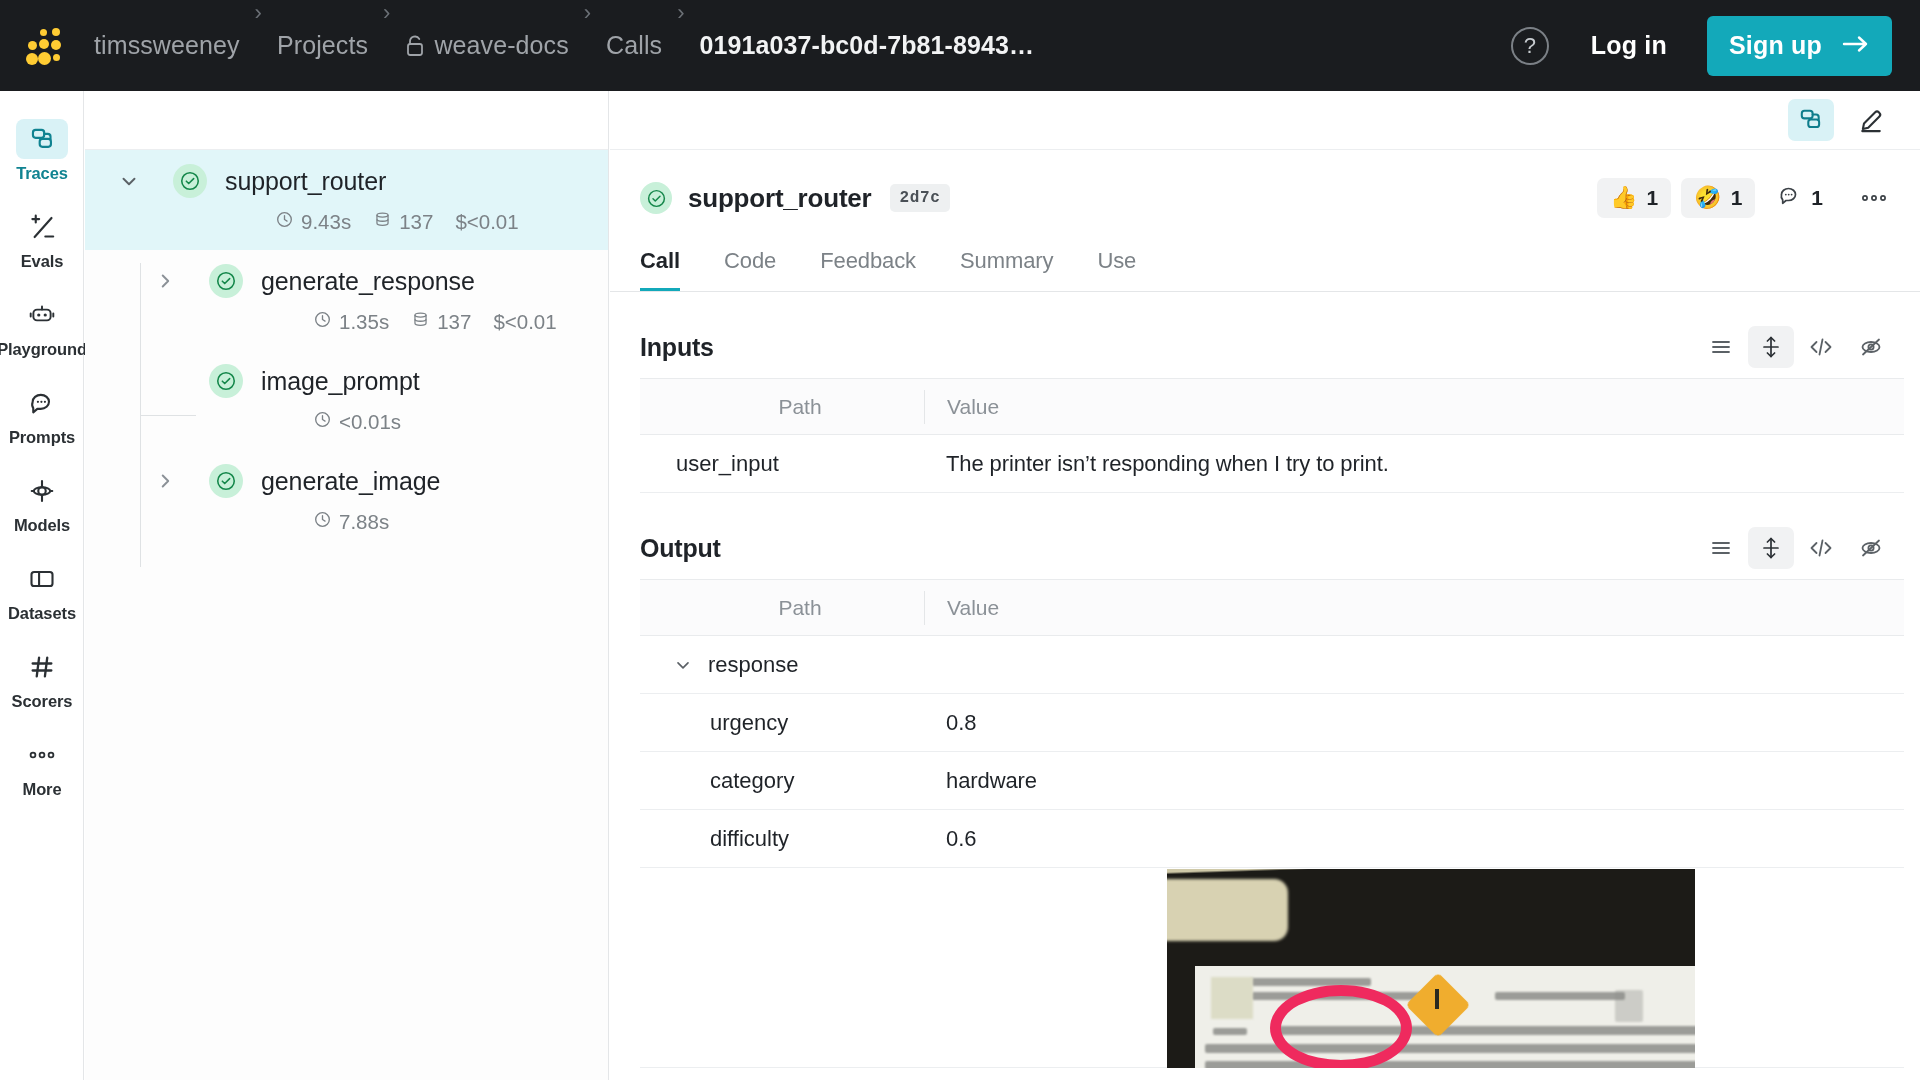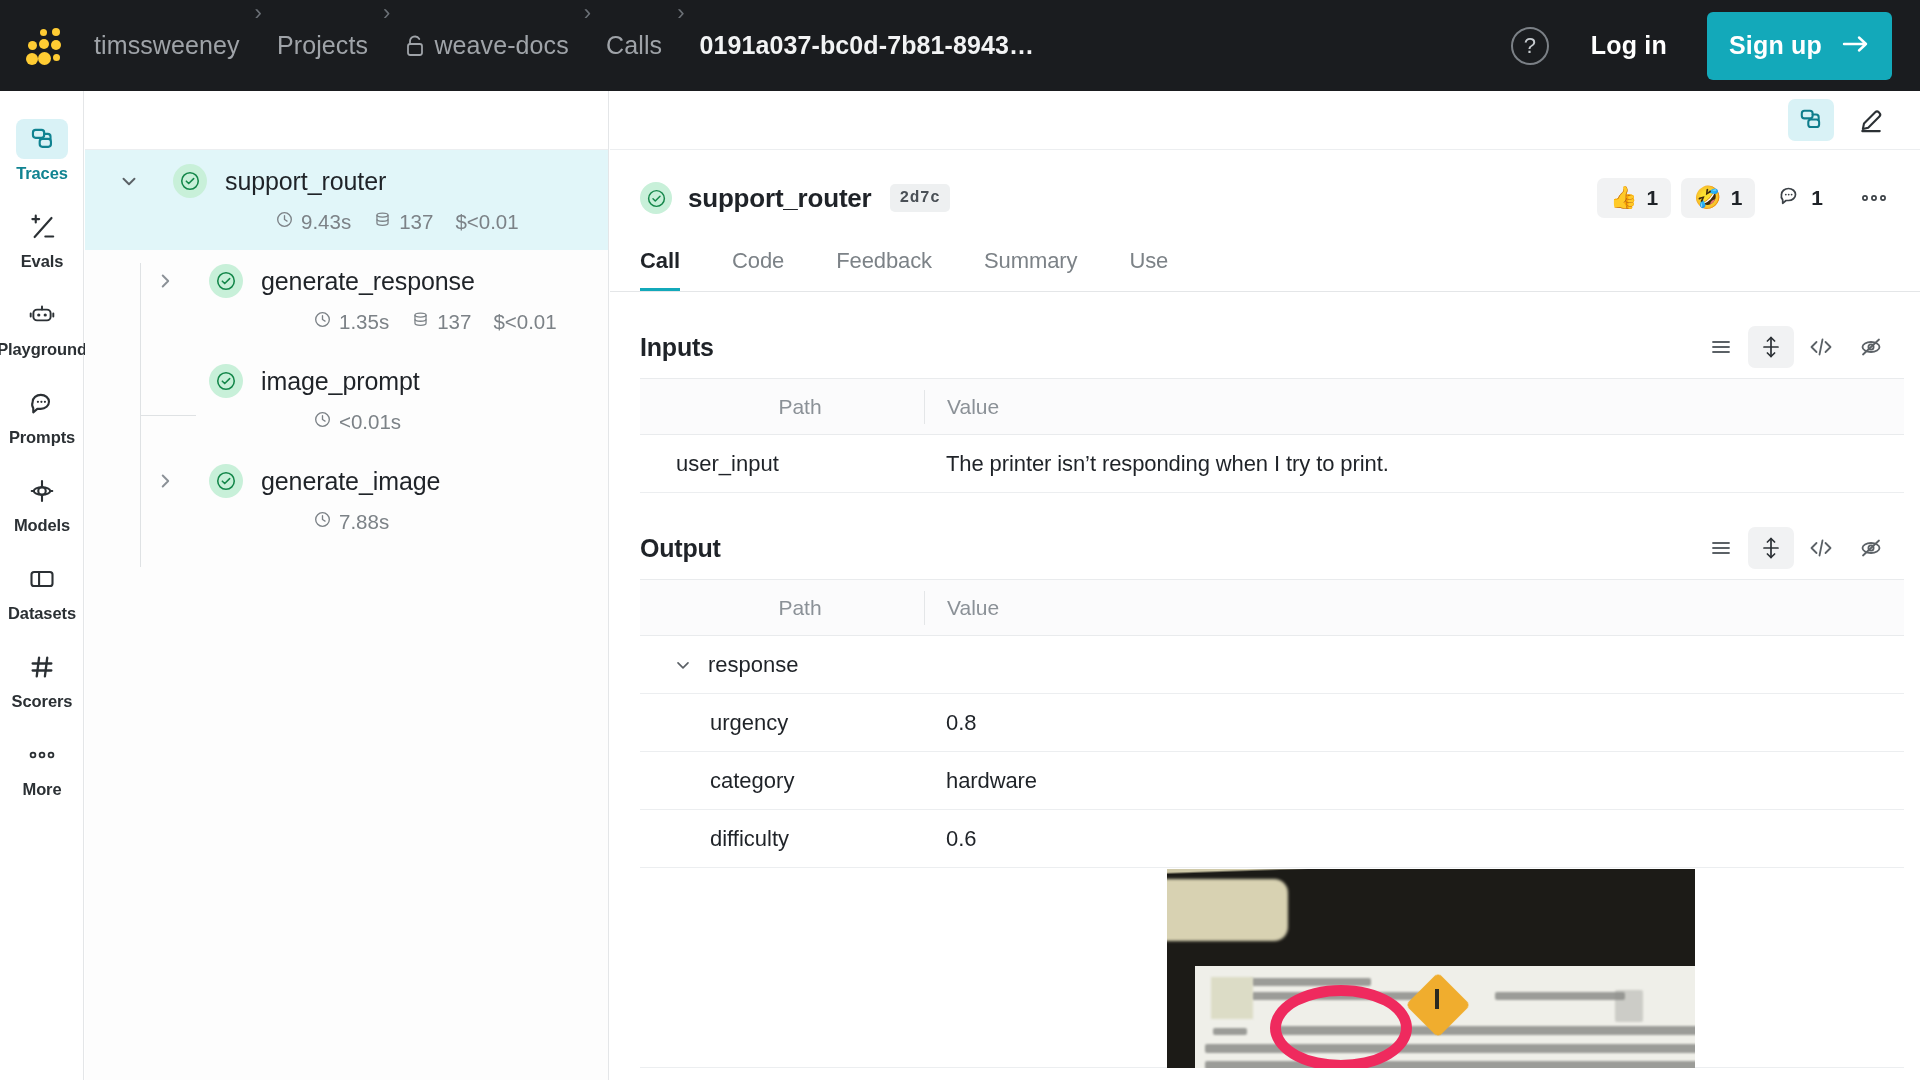--- a/index.html
+++ b/index.html
@@ -49,21 +49,21 @@
     font-size: 22px; font-weight: 400; cursor: pointer;
     margin-right: 42px;
   }
   .login-btn {
     color: #ffffff; font-size: 25px; font-weight: 700;
     cursor: pointer; margin-right: 40px; letter-spacing: .2px;
   }
   .signup-btn {
     background: #13a9ba; color: #fff;
     font-size: 25px; font-weight: 700;
-    height: 68px; border-radius: 6px;
+    height: 60px; border-radius: 6px;
     display: flex; align-items: center; gap: 20px;
     padding: 0 22px; cursor: pointer; letter-spacing: .2px;
   }
 
   
   .leftnav {
     position: absolute; top: 91px; left: 0;
     width: 84px; height: 989px;
     background: #ffffff;
     border-right: 1px solid #e4e6e8;
@@ -162,21 +162,21 @@
     background: #f1f2f3; border-radius: 7px;
     height: 40px; padding: 0 13px; cursor: pointer;
   }
   .reaction.plain { background: transparent; }
   .reaction .emo { font-size: 22px; line-height: 1; }
   .reaction .cnt { font-size: 21px; font-weight: 700; color: #1f2328; }
   .dots-btn { width: 40px; height: 40px; display:flex; align-items:center;
               justify-content:center; cursor:pointer; margin-left: 8px;}
 
   .tabs {
-    display: flex; gap: 8px;
+    display: flex; gap: 0;
     padding: 0 30px; margin-top: 20px;
     border-bottom: 1px solid #e4e6e8;
   }
   .tab {
     font-size: 22px; color: #7c8287; font-weight: 400;
     padding: 10px 0 14px 0; margin-right: 44px; cursor: pointer;
     border-bottom: 3px solid transparent; letter-spacing: -.1px;
   }
   .tab.active { color: #1f2328; font-weight: 700; border-bottom-color: #13a9ba; }
 

